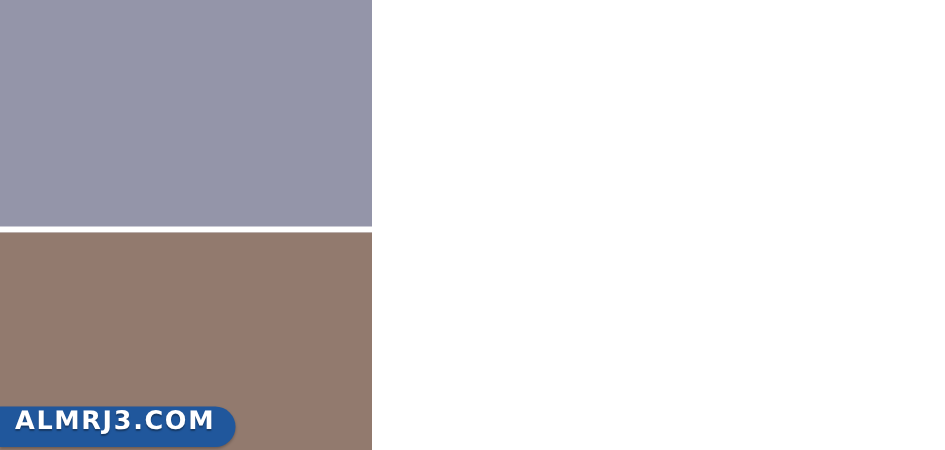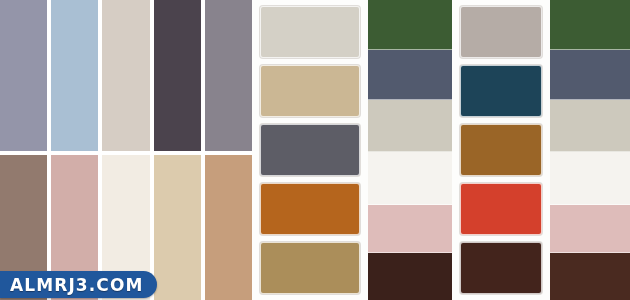--- a/index.html
+++ b/index.html
@@ -1,15 +1,15 @@
 <!DOCTYPE html>
 <html><head>
 <meta charset="utf-8">
 <style>
-  * { margin:0; padding:0; box-sizing:border-box; }
+  * { margin:0; padding:0; box-sizing:border-box;flex-direction:column; }
   html, body {
     width:630px; height:300px;
     font-family:"Liberation Sans", sans-serif;
     background:#ffffff;
     overflow:hidden;
   }
   #palette-board {
     position:relative;
     width:630px; height:300px;
     display:flex;

